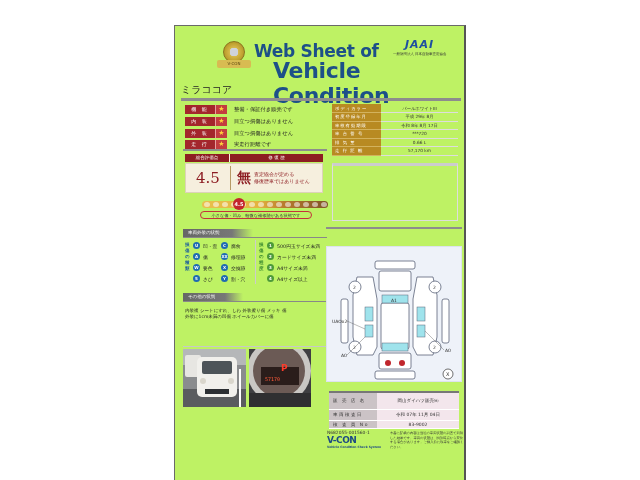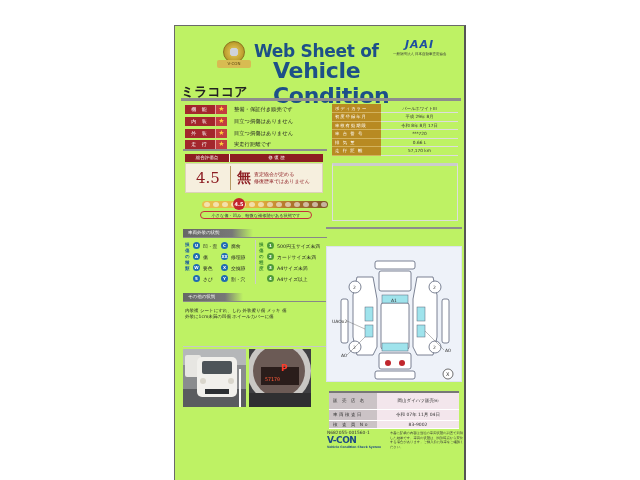--- a/index.html
+++ b/index.html
@@ -8,21 +8,21 @@
   .abs { position: absolute; }
 
   
   .logo-emblem { left: 48px; top: 15px; width: 22px; height: 22px; border-radius: 50%; background: radial-gradient(circle, #cfd3dc 30%, #d6b84a 32%, #b99a2a 70%); border: 1px solid #8a7320; }
   .logo-ribbon { left: 42px; top: 34px; width: 34px; height: 8px; background: #d8bb52; border-radius: 2px; font-size: 4px; color: #5a4510; text-align: center; line-height: 8px; }
   .title1 { left: 79px; top: 15px; font-size: 17px; font-weight: bold; color: #1d5088; letter-spacing: -0.3px; }
   .title2 { left: 98px; top: 32px; font-size: 22px; font-weight: bold; color: #1d5088; letter-spacing: -0.3px; }
   .jaai { left: 230px; top: 12px; font-size: 11px; font-weight: bold; font-style: italic; color: #1d4fa0; letter-spacing: 1px; }
   .jaai-sub { left: 218px; top: 26px; font-size: 3.5px; color: #333; }
 
-  .model { left: 6px; top: 57px; font-size: 13px; color: #222; font-weight: bold; }
+  .model { left: 6px; top: 57px; font-size: 10px; color: #222; }
   .model-rule { left: 6px; top: 72px; width: 280px; height: 3px; background: #8d8d8d; }
 
   
   .grade-row { position: absolute; left: 10px; width: 138px; height: 9px; display: flex; align-items: center; }
   .grade-label { width: 30px; height: 9px; background: #a3262c; color: #fff; font-size: 5px; text-align: center; line-height: 9px; letter-spacing: 2px; }
   .grade-star { width: 12px; height: 9px; background: #c33c3f; color: #ffd23a; font-size: 7px; text-align: center; line-height: 9px; border-left: 1px solid #e7a0a0; }
   .grade-text { margin-left: 7px; font-size: 5.3px; color: #222; white-space: nowrap; }
   .left-rule { left: 8px; top: 123px; width: 144px; height: 2px; background: #8d8d8d; }
 
   

